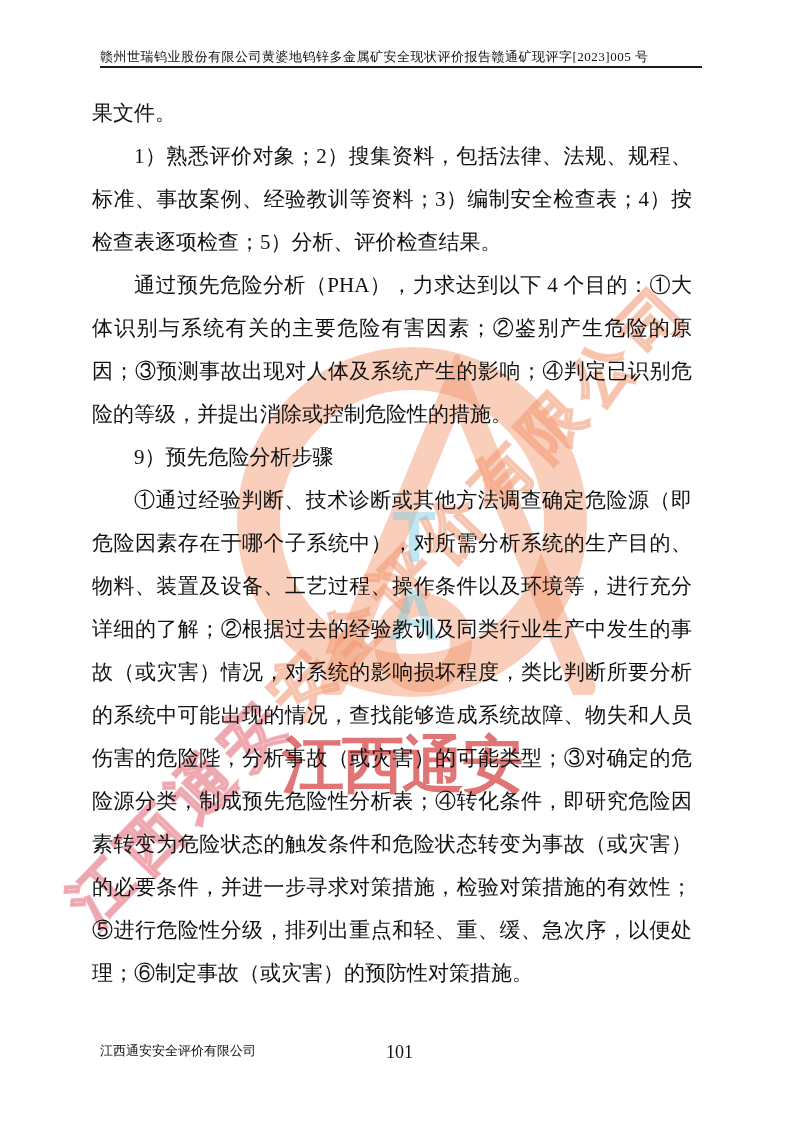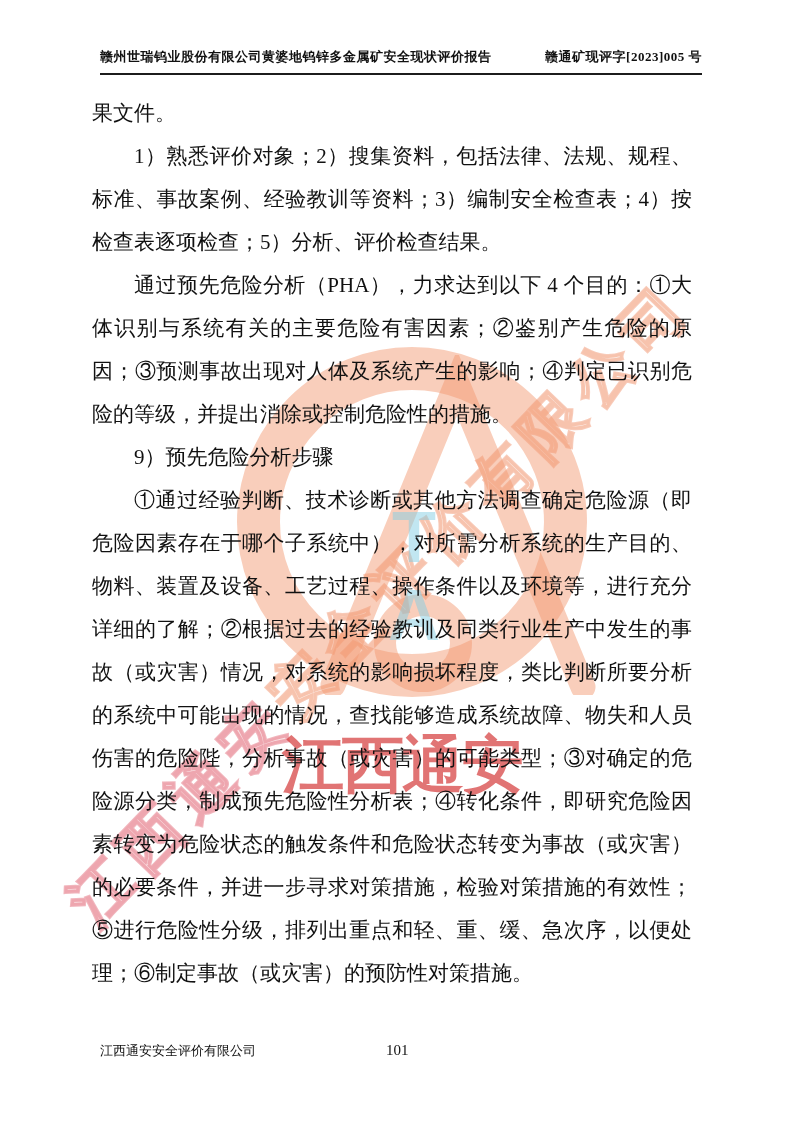--- a/index.html
+++ b/index.html
@@ -4,23 +4,23 @@
 <style>
   html,body { margin:0; padding:0; background:#e8e8e8; }
   .page {
     position:relative; width:800px; height:1131px; margin:0 auto;
     background:#ffffff; overflow:hidden;
     font-family:"Liberation Serif", serif; color:#111;
   }
   
   .header {
     position:absolute; left:100px; right:98px; top:48px;
-    display:flex; justify-content:space-between; align-items:flex-end;
-    padding-bottom:7px; border-bottom:2px solid #1c1c1c;
-    font-size:13px; font-weight:bold; letter-spacing:0.5px;
+    display:flex; justify-content:flex-start; align-items:flex-end;
+    border-bottom:2px solid #1c1c1c;
+    font-size:13px; font-weight:normal; letter-spacing:0.5px;
   }
   
   .wm { position:absolute; inset:0; z-index:0; pointer-events:none; }
   .wm-ring {
     position:absolute; left:237px; top:347px; width:350px; height:350px;
     border:43px solid rgba(243,153,112,0.48); border-radius:50%;
     box-sizing:border-box;
   }
   .wm-a { position:absolute; left:295px; top:355px; }
   .wm-blue {
@@ -53,21 +53,21 @@
   .content {
     position:absolute; left:92px; width:600px; top:92px; z-index:1;
     font-size:21px; line-height:43px; text-align:justify;
   }
   .content p { margin:0; text-indent:2em; }
   .content p.no-indent { text-indent:0; }
   .content .h-bold { font-weight:bold; }
   .content .h-sans { font-family:"Liberation Sans", sans-serif; font-weight:bold; text-indent:0; }
   
   .footer-company { position:absolute; left:100px; top:1042px; font-size:13px; z-index:1; }
-  .footer-page   { position:absolute; left:386px; top:1042px; font-size:15px; z-index:1; }
+  .footer-page   { position:absolute; left:386px; top:1042px; font-size:18px; z-index:1; }
 </style>
 </head>
 <body>
 
 <div class="page">
 
   <div class="wm">
     <div class="wm-diag">
       <span class="seg-pink">江西通安</span><span class="seg-orange">安全评价有限公司</span>
     </div>

